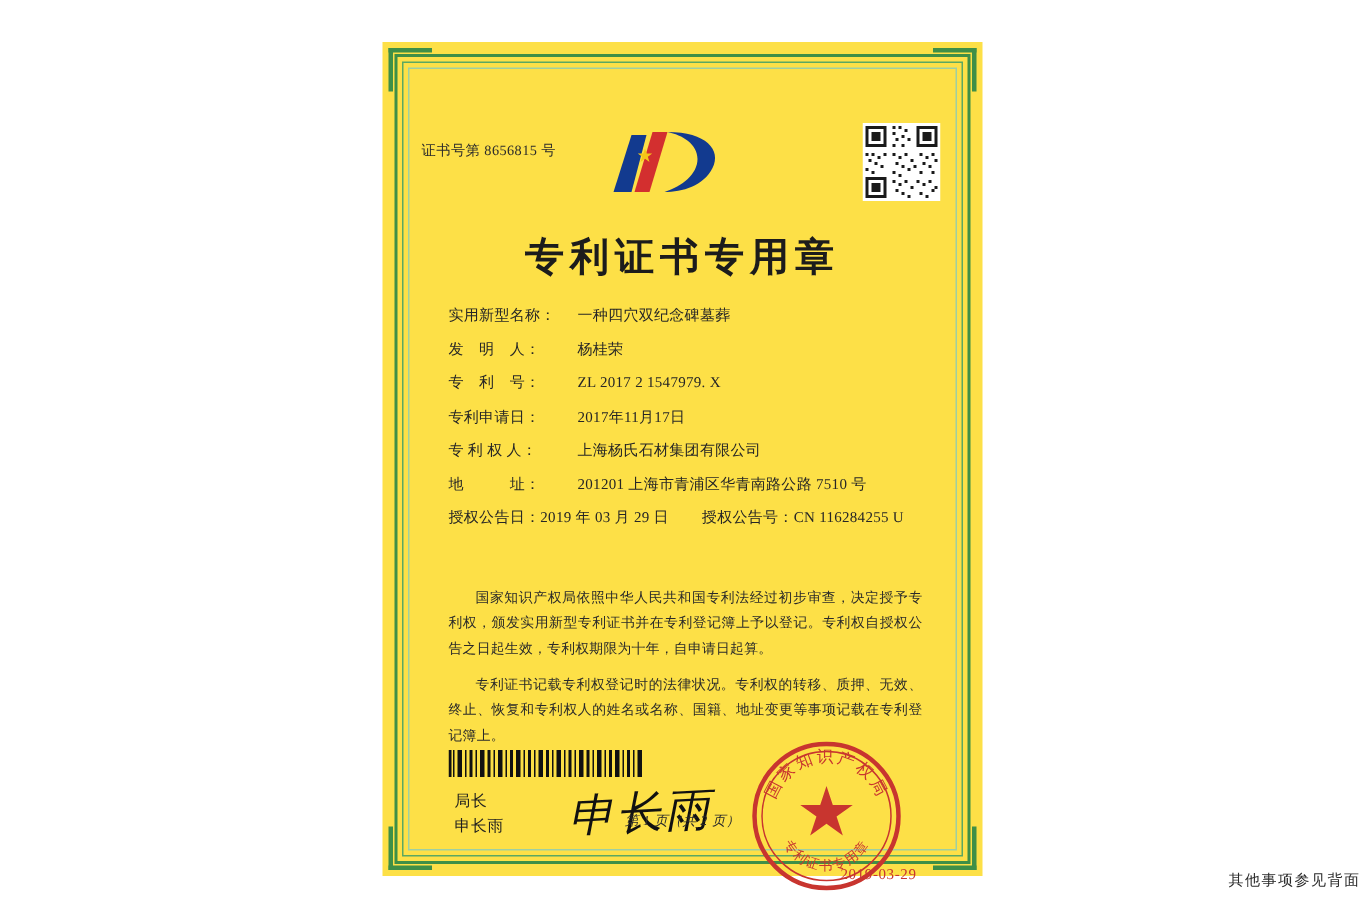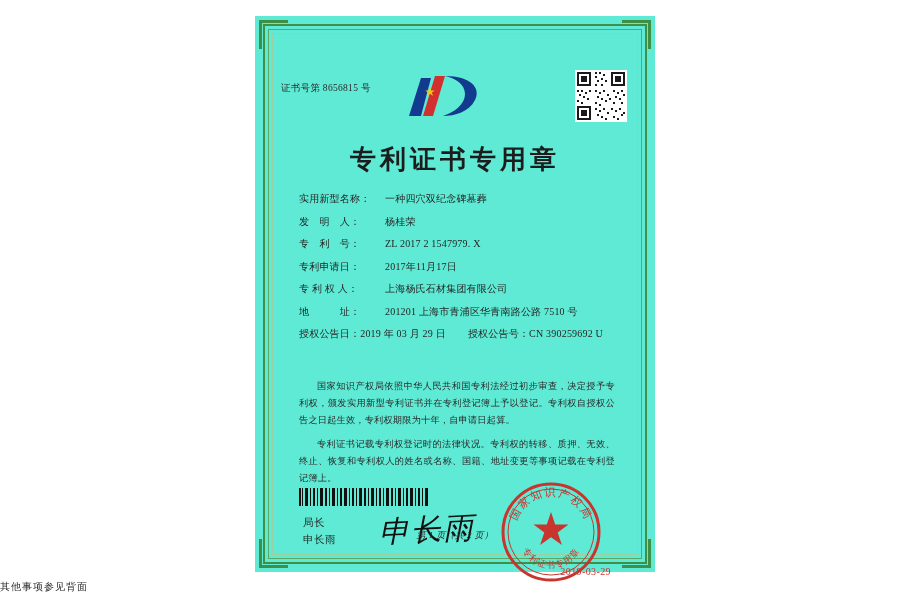--- a/index.html
+++ b/index.html
@@ -16,24 +16,24 @@
   .page {
     position: relative;
     width: 907px;
     height: 604px;
     background: #ffffff;
   }
   
   .cert {
     position: absolute;
     left: 255px;
-    top: 16px;
+    top: 28px;
     width: 400px;
     height: 556px;
-    background: #5eead4;
+    background: #fde047;
   }
   
   .frame-outer {
     position: absolute;
     left: 8px;
     top: 8px;
     right: 8px;
     bottom: 8px;
     border: 2px solid #3f8f47;
   }
@@ -238,23 +238,23 @@
     font-family: "DejaVu Serif", serif;
     letter-spacing: 3px;
     pointer-events: none;
     white-space: nowrap;
   }
 
   
   .bottom-note {
     position: absolute;
     left: 0;
-    right: 16px;
+    right: 0;
     bottom: 10px;
-    text-align: left;
+    text-align: right;
     font-size: 10px;
     color: #2a2a2a;
     letter-spacing: 1px;
     margin-top: 12px;
   }
 </style>
 </head>
 <body>
 
 <div class="page">
@@ -374,21 +374,21 @@
           <span class="field-value">上海杨氏石材集团有限公司</span>
         </div>
         <div class="field-row">
           <span class="field-label">地　　　址：</span>
           <span class="field-value">201201 上海市青浦区华青南路公路 7510 号</span>
         </div>
         <div class="row-two">
           <span class="field-label-2">授权公告日：</span>
           <span class="field-value">2019 年 03 月 29 日</span>
           <span class="field-label-2 col2">授权公告号：</span>
-          <span class="field-value">CN 390259692 U</span>
+          <span class="field-value">CN 116284255 U</span>
         </div>
       </div>
 
       <div class="para para-1">国家知识产权局依照中华人民共和国专利法经过初步审查，决定授予专利权，颁发实用新型专利证书并在专利登记簿上予以登记。专利权自授权公告之日起生效，专利权期限为十年，自申请日起算。</div>
       <div class="para para-2">专利证书记载专利权登记时的法律状况。专利权的转移、质押、无效、终止、恢复和专利权人的姓名或名称、国籍、地址变更等事项记载在专利登记簿上。</div>
 
       <div class="barcode">
         <svg viewBox="0 0 130 18" width="130" height="18">
           <g fill="#111">
             <rect x="0" y="0" width="2" height="18"></rect>

